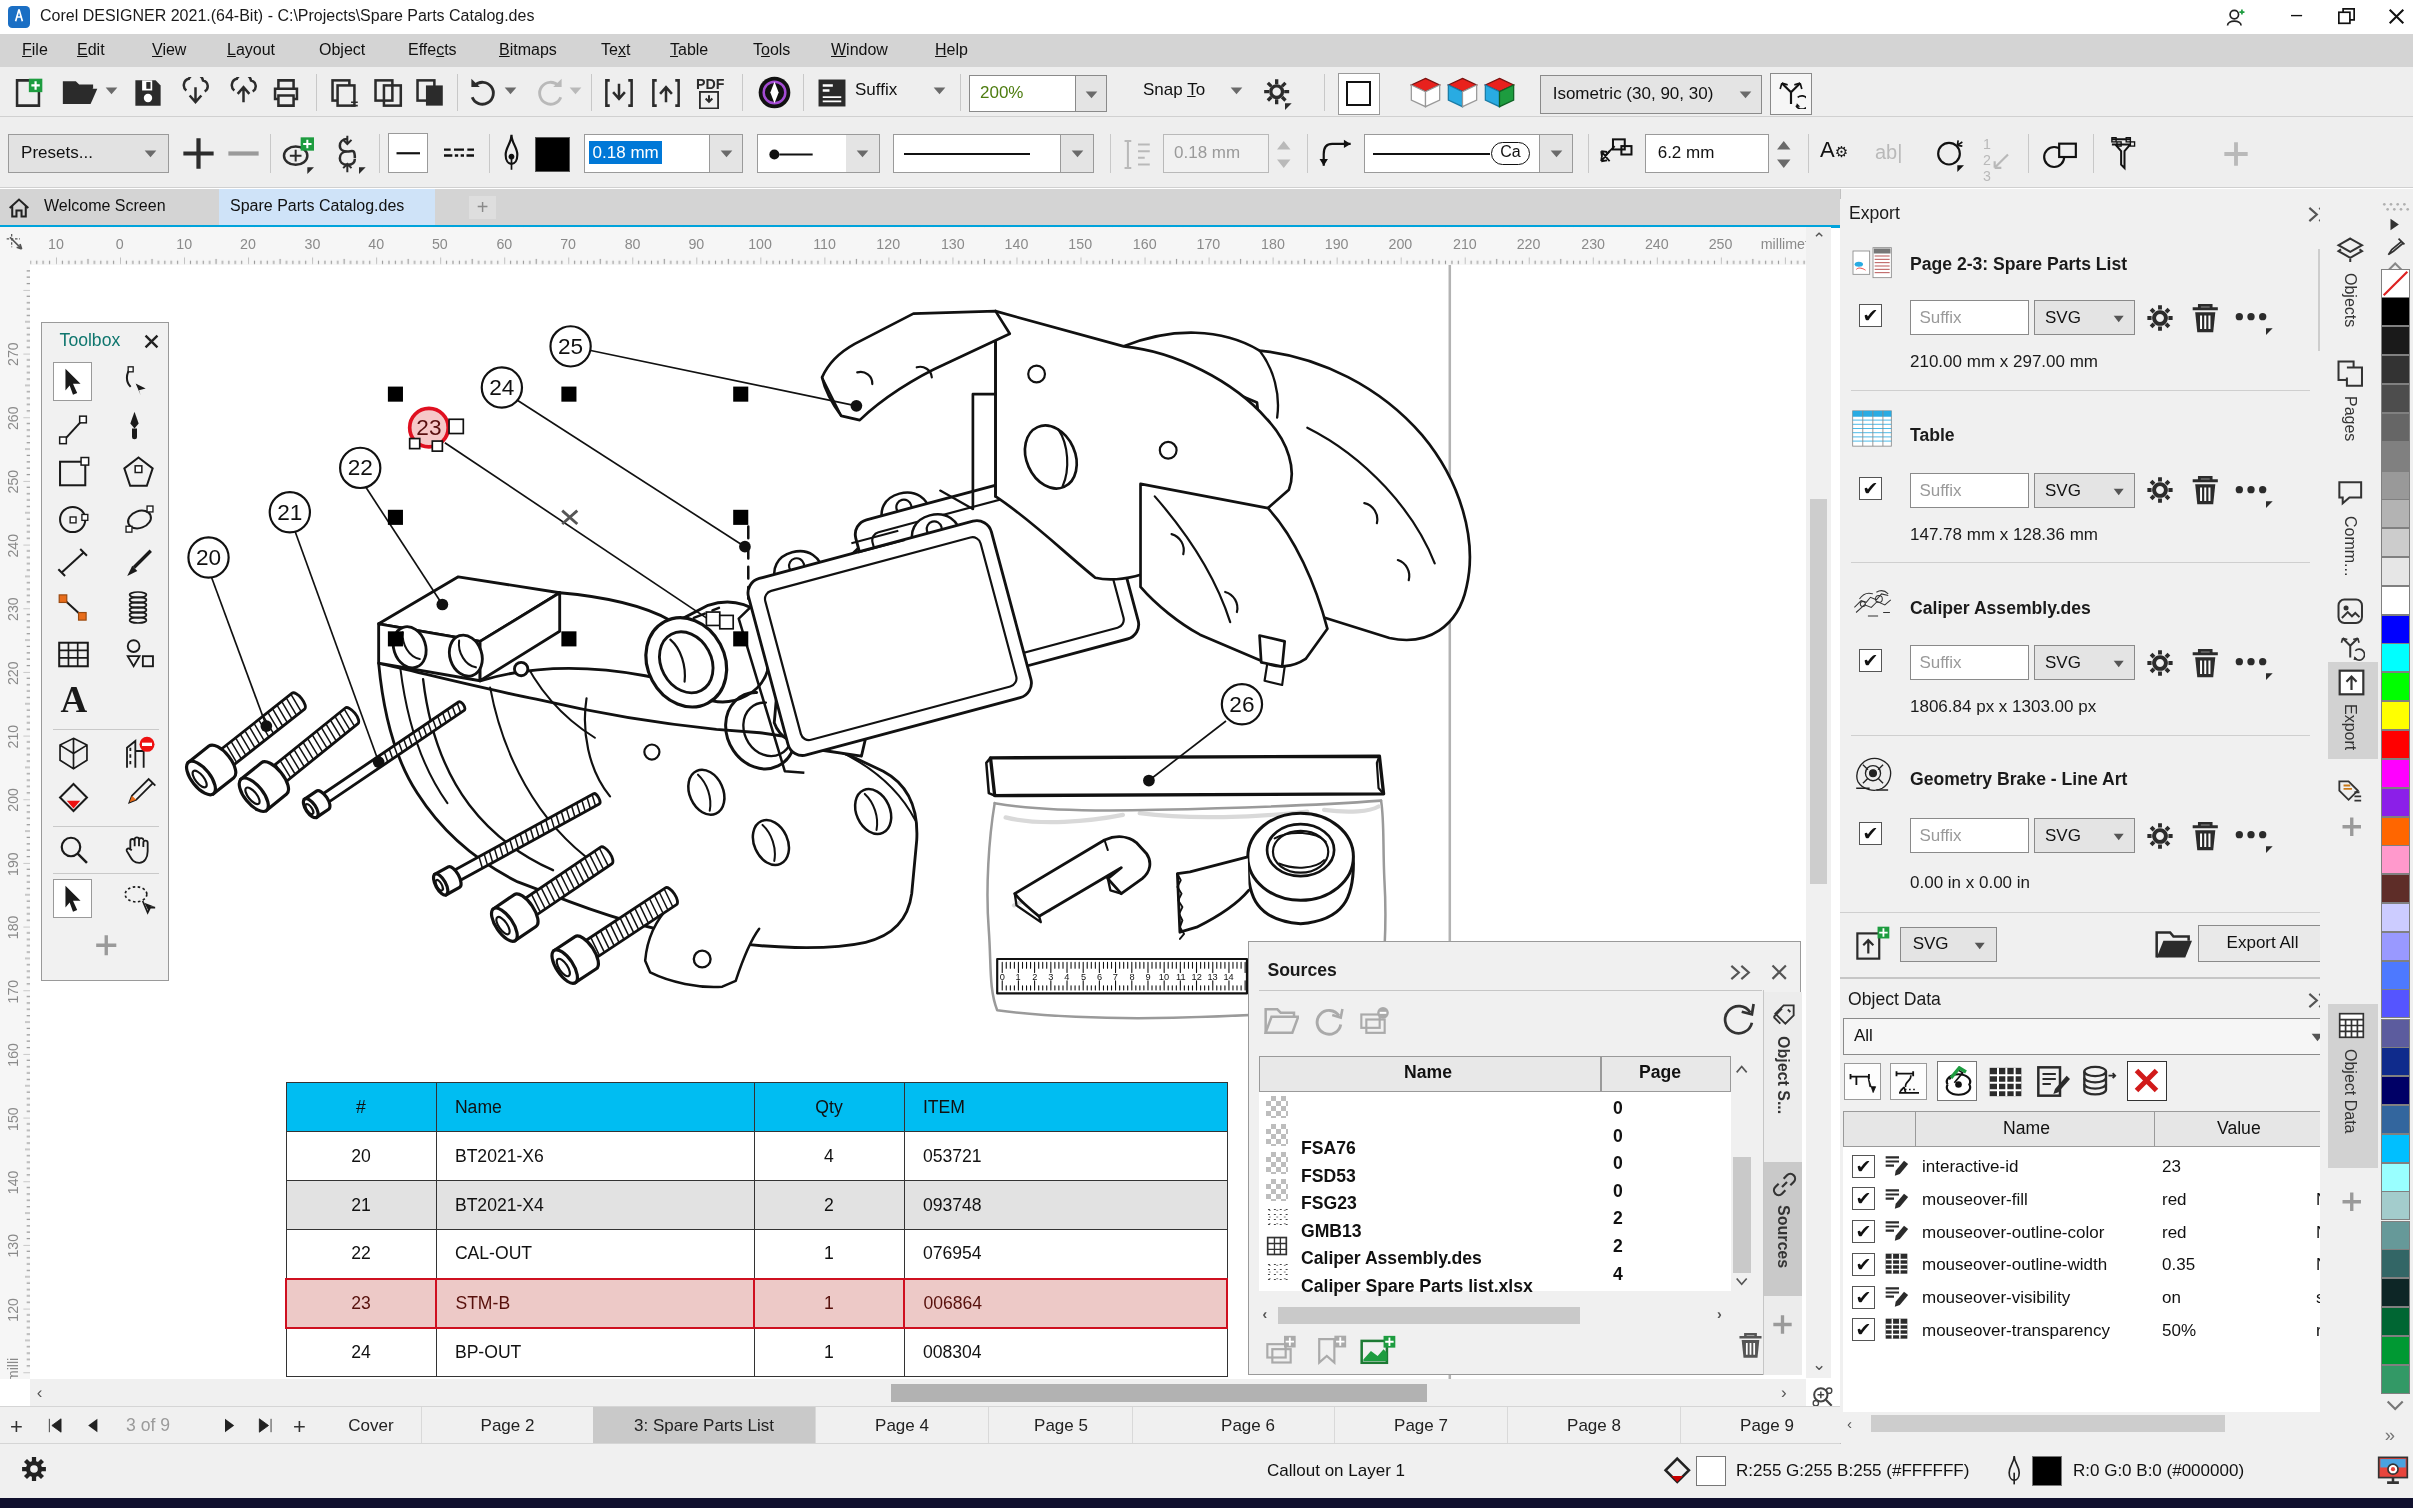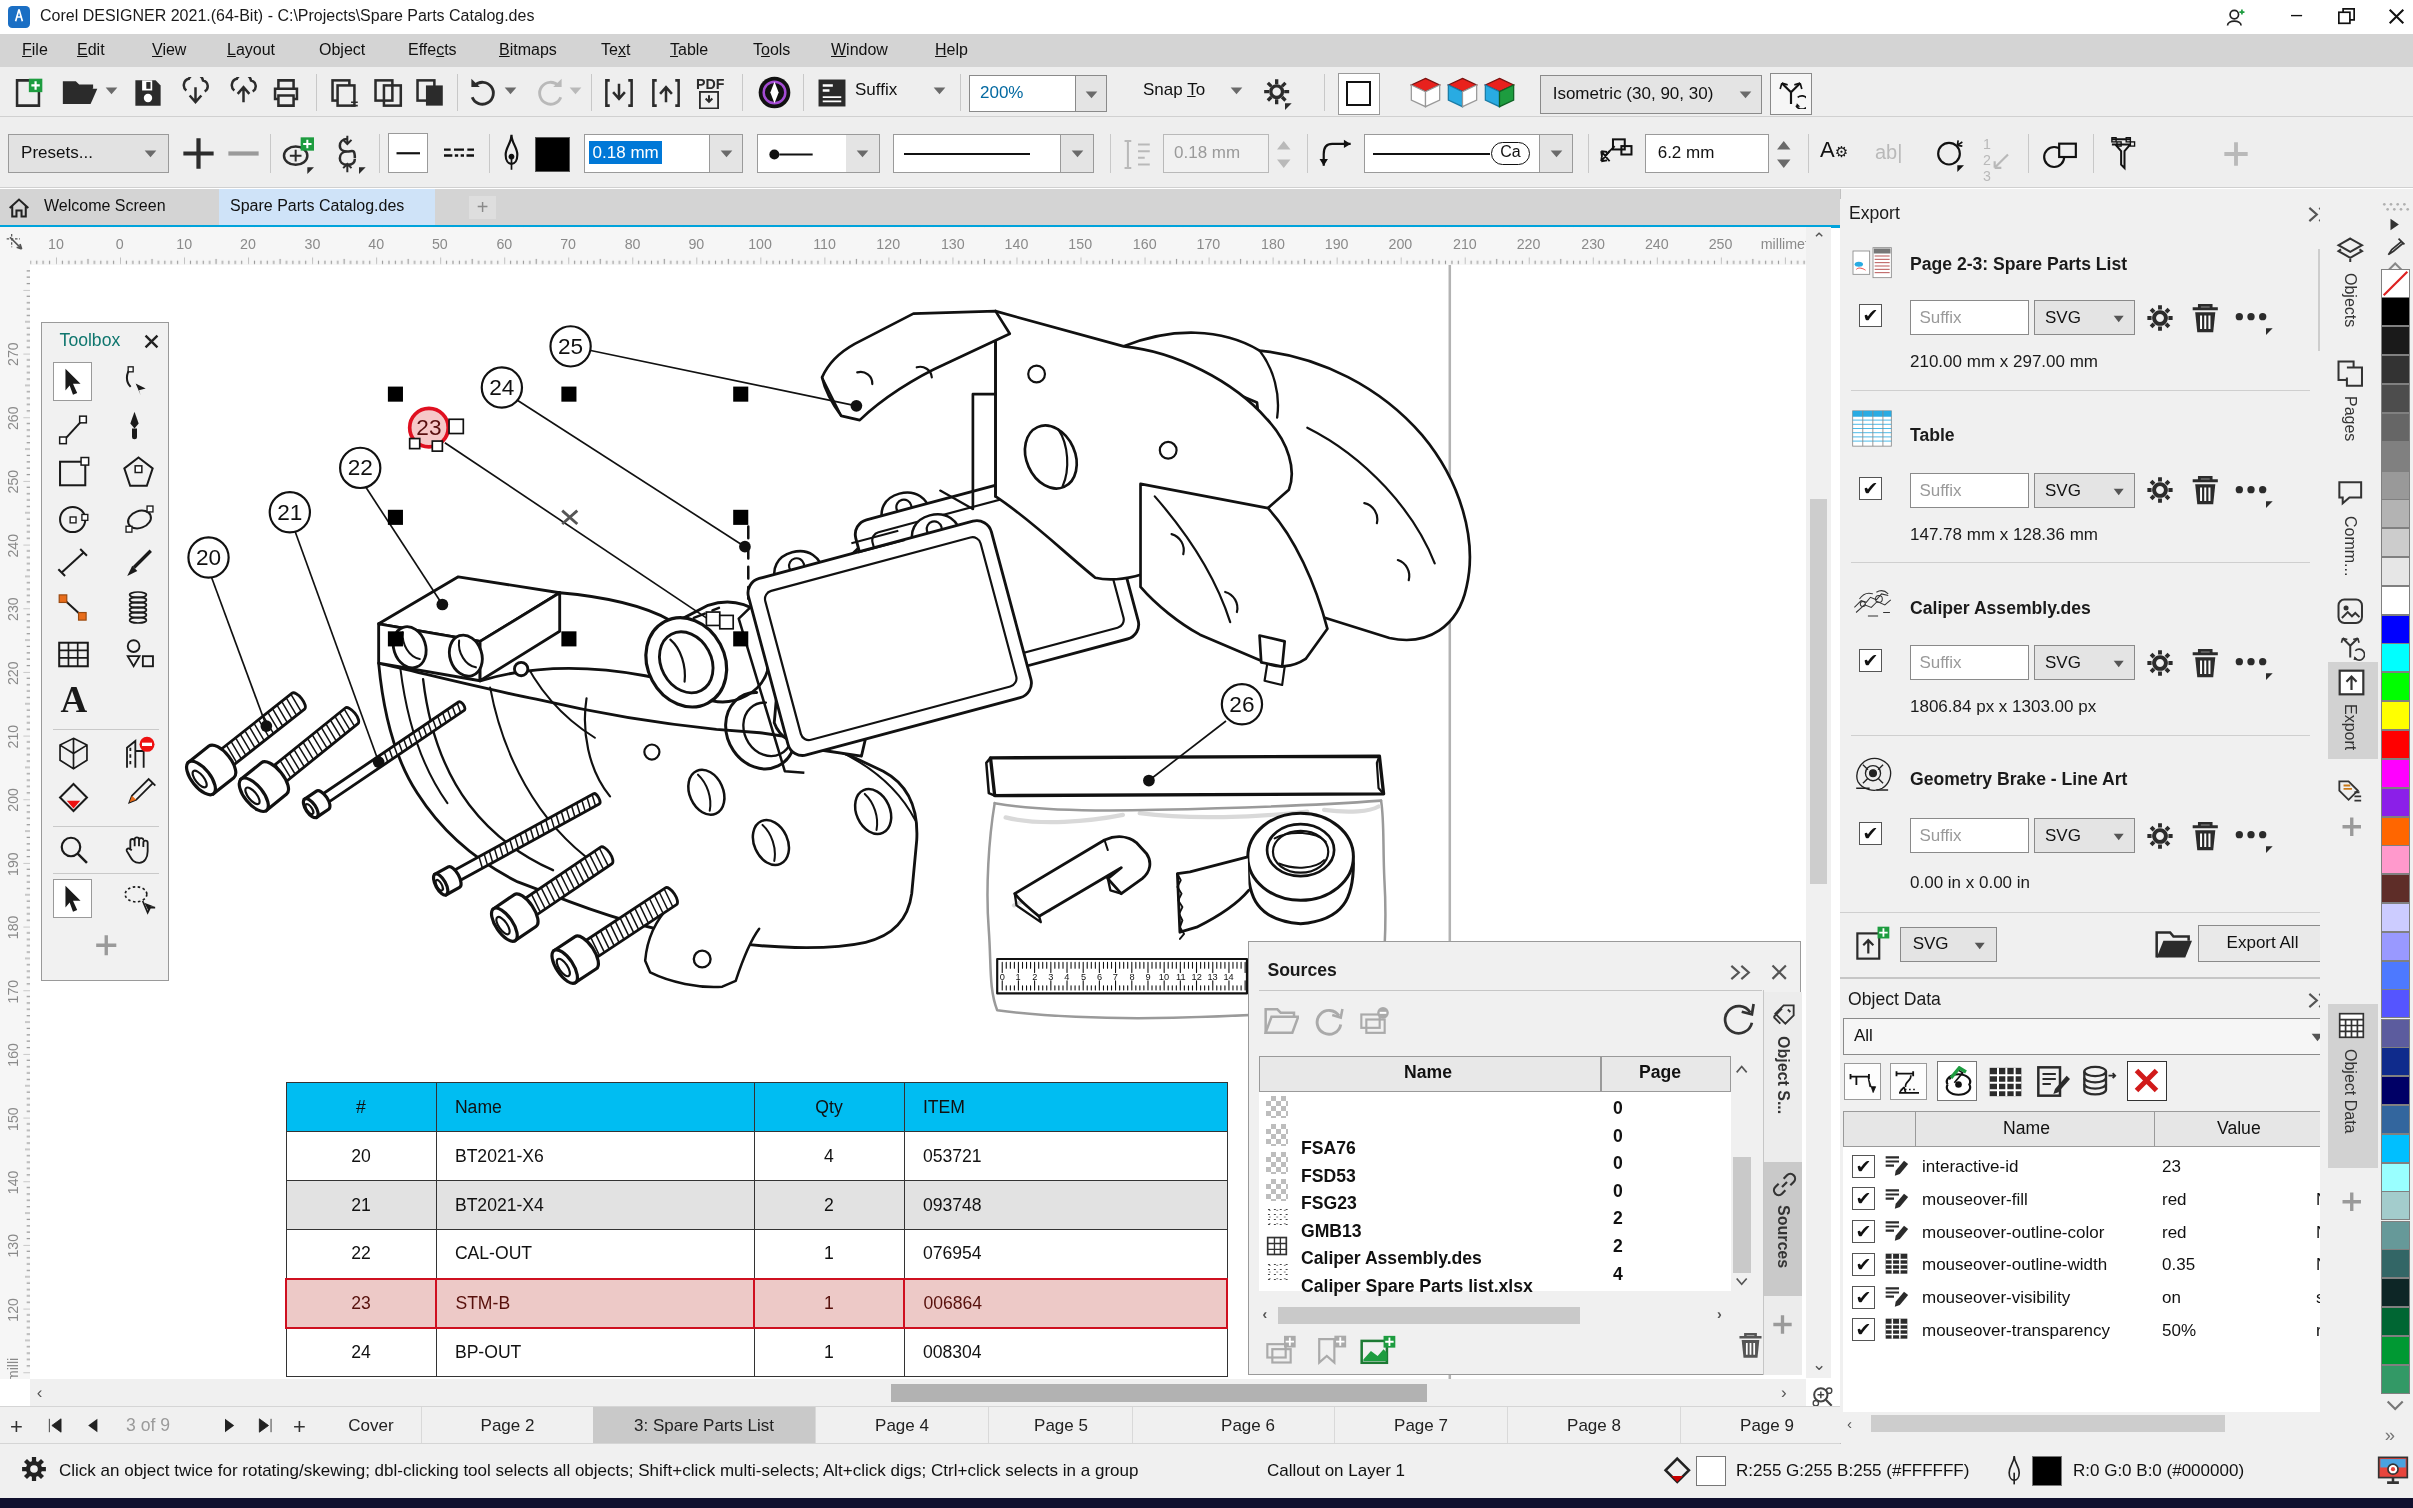--- a/index.html
+++ b/index.html
@@ -189,21 +189,21 @@
   <svg class="abs" style="left:816px;top:77px" width="32" height="32" viewBox="0 0 38 38">
       <rect x="3" y="3" width="32" height="32" fill="#2b2b2b"></rect>
       <path d="M8 10 h12 M8 16 h8" stroke="#fff" stroke-width="3"></path>
       <path d="M8 24 h22 m-22 5 h22" stroke="#fff" stroke-width="2"></path>
     </svg>
   <div class="abs" style="left:855px;top:80px;font-size:17px;color:#111">Suffix</div>
   <svg class="abs" style="left:932px;top:85px" width="15" height="11.7" viewBox="0 0 18 14">
       <path d="M2 3 L9 11 L16 3 Z" fill="#6a6a6a"></path>
     </svg>
   <div class="abs" style="left:960px;top:74px;width:0.8px;height:37px;background:#c8c8c8"></div>
-  <div class="abs" style="left:969px;top:75px;width:107px;height:37px;background:#fff;border:0.8px solid #8a8a8a;font-size:17px;color:#0369a1;padding:6.7px 0 0 10px">200%</div>
+  <div class="abs" style="left:969px;top:75px;width:107px;height:37px;background:#fff;border:0.8px solid #8a8a8a;font-size:17px;color:#4d7c0f;padding:6.7px 0 0 10px">200%</div>
   <div class="abs" style="left:1075px;top:75px;width:32px;height:37px;background:#e4e4e4;border:0.8px solid #8a8a8a">
       <svg style="position:absolute;left:8.4px;top:12.6px" width="15" height="11.7" viewBox="0 0 18 14">
         <path d="M2 3 L9 11 L16 3 Z" fill="#6a6a6a"></path>
       </svg>
     </div>
   <div class="abs" style="left:1143px;top:80px;font-size:17px;color:#111;white-space:nowrap">Snap <span style="text-decoration:underline">T</span>o</div>
   <svg class="abs" style="left:1229px;top:85px" width="15" height="11.7" viewBox="0 0 18 14">
       <path d="M2 3 L9 11 L16 3 Z" fill="#6a6a6a"></path>
     </svg>
   <svg class="abs" style="left:1260px;top:75px" width="35" height="35" viewBox="0 0 42 42">
@@ -878,21 +878,20 @@
 
 <div class="abs" id="statusbar">
   <svg class="abs" style="left:17px;top:8.4px" width="34" height="34" viewBox="0 0 40 40">
       <g fill="#222">
         <circle cx="20" cy="20" r="7" fill="none" stroke="#222" stroke-width="5"></circle>
         <g stroke="#222" stroke-width="5">
           <path d="M20 6 v6 M20 28 v6 M6 20 h6 M28 20 h6 M10 10 l4.2 4.2 M25.8 25.8 l4.2 4.2 M30 10 l-4.2 4.2 M14.2 25.8 L10 30"></path>
         </g>
       </g>
     </svg>
-  <div class="abs" style="left:59px;top:17px">Click an object twice for rotating/skewing; dbl-clicking tool selects all objects; Shift+click multi-selects; Alt+click digs; Ctrl+click selects in a group</div>
   <div class="abs" style="left:1267px;top:17px">Callout on Layer 1</div>
   <svg class="abs" style="left:1663px;top:11.7px" width="28.5" height="28.5" viewBox="0 0 34 34">
       <path d="M17 3 L31 17 L17 31 L3 17 Z" fill="none" stroke="#222" stroke-width="3"></path>
       <path d="M10 24 L24 24 L17 31 Z" fill="#c00"></path>
     </svg>
   <div class="abs" style="left:1696px;top:11.7px;width:30px;height:30px;background:#fff;border:0.8px solid #777"></div>
   <div class="abs" style="left:1736px;top:17px">R:255 G:255 B:255 (#FFFFFF)</div>
   <svg class="abs" style="left:2005px;top:10px" width="18.4" height="34" viewBox="0 0 22 40">
       <path d="M11 2 C11 10 5 14 5 22 C5 28 8 31 11 31 C14 31 17 28 17 22 C17 14 11 10 11 2 Z" fill="none" stroke="#222" stroke-width="2"></path>
       <path d="M11 22 v14" stroke="#222" stroke-width="2"></path>

